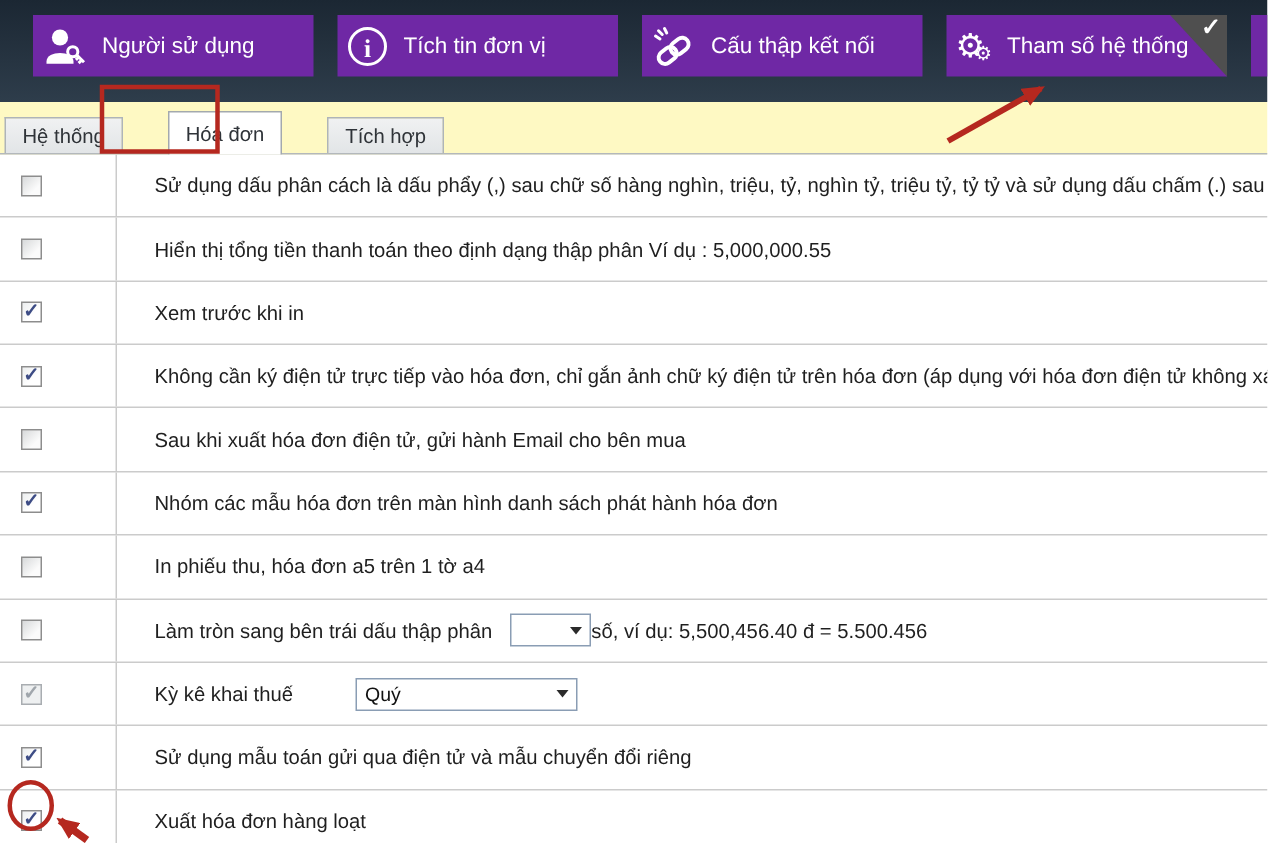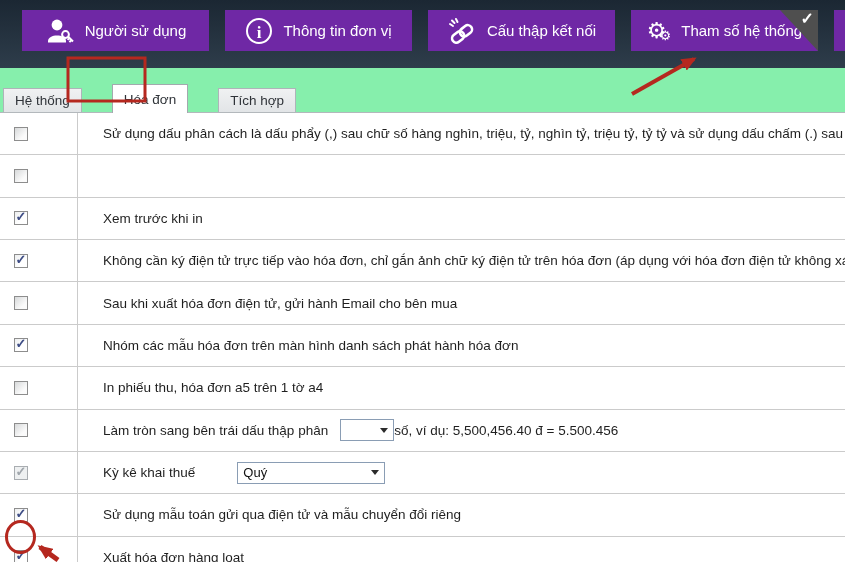--- a/index.html
+++ b/index.html
@@ -8,37 +8,37 @@
     font-family:"Liberation Sans", sans-serif;
     background:#fff;
   }
   
   .toolbar{
     height:68px;background:linear-gradient(#1b2733,#2e3d4b);
     display:flex;gap:16px;padding:10px 0 0 22px;box-sizing:border-box;
   }
   .tbtn{
     width:187px;height:41px;flex:0 0 auto;background:#6f28a5;color:#fff;
-    display:flex;align-items:center;justify-content:center;gap:10px;
+    display:flex;align-items:center;justify-content:flex-start;gap:10px;
     font-size:15px;position:relative;cursor:pointer;border:none;
   }
   .tbtn .icon{display:flex;align-items:center;justify-content:center;}
   .tbtn .corner{
     position:absolute;top:0;right:0;width:0;height:0;
     border-right:38px solid #4f4f4f;border-bottom:41px solid transparent;
   }
   .tbtn .corner-check{
     position:absolute;top:1px;right:4px;color:#fff;font-size:16px;font-weight:bold;line-height:1;
   }
   .tbtn-partial{width:11px;height:41px;background:#6f28a5;flex:0 0 auto;}
   .gear-big{font-size:22px;line-height:1;}
   .gear-small{font-size:13px;line-height:1;margin-left:-7px;margin-top:10px;}
   
   .tabbar{
-    height:45px;background:#86efac;display:flex;align-items:flex-end;
+    height:35px;background:#fef9c3;display:flex;align-items:flex-end;
     padding-left:3px;border-bottom:1px solid #b3b8bc;box-sizing:border-box;position:relative;gap:28px;
   }
   .tab{
     height:23px;padding:0 11px;display:flex;align-items:center;
     font-size:13.5px;color:#2f3338;background:linear-gradient(#f0f1f2,#e2e5e7);
     border:1px solid #aeb4b9;border-bottom:none;margin-right:2px;cursor:pointer;
   }
   .tab.active{
     height:28px;background:#fff;margin-bottom:-1px;z-index:2;border-color:#a3a9ae;
   }
@@ -103,21 +103,21 @@
     <span>Người sử dụng</span>
   </button>
 
   <button class="tbtn">
     <span class="icon">
       <svg width="28" height="28" viewBox="0 0 28 28">
         <circle cx="14" cy="14" r="12" fill="none" stroke="#fff" stroke-width="2"></circle>
         <text x="14" y="21" text-anchor="middle" font-family="Liberation Serif, serif" font-size="17" font-weight="bold" fill="#fff">i</text>
       </svg>
     </span>
-    <span>Thông tin đơn vị</span>
+    <span>Tích tin đơn vị</span>
   </button>
 
   <button class="tbtn">
     <span class="icon">
       <svg width="30" height="28" viewBox="0 0 30 28">
         <g stroke="#fff" stroke-width="2.6" fill="none" transform="rotate(-38 15 16)">
           <rect x="3" y="12.5" width="13" height="8.5" rx="4.2"></rect>
           <rect x="13" y="12.5" width="13" height="8.5" rx="4.2"></rect>
         </g>
         <path d="M3 7 l3 2 M5 3.5 l2.5 2.5 M9 2 l1.5 3" stroke="#fff" stroke-width="2" fill="none" stroke-linecap="round"></path>
@@ -158,20 +158,24 @@
     </div>
     <div class="txt-cell">
       <span class="row-label">Sử dụng dấu phân cách là dấu phẩy (,) sau chữ số hàng nghìn, triệu, tỷ, nghìn tỷ, triệu tỷ, tỷ tỷ và sử dụng dấu chấm (.) sau chữ số hàng đ</span>
 
     </div>
   </div>
 
   <div class="row">
     <div class="cb-cell">
       <span class="checkbox"></span>
+    </div>
+    <div class="txt-cell">
+      <span class="row-label">Hiển thị tổng tiền thanh toán theo định dạng thập phân Ví dụ : 5,000,000.55</span>
+
     </div>
   </div>
 
   <div class="row">
     <div class="cb-cell">
       <span class="checkbox checked">
           <span class="mark">✓</span>
         </span>
     </div>
     <div class="txt-cell">

